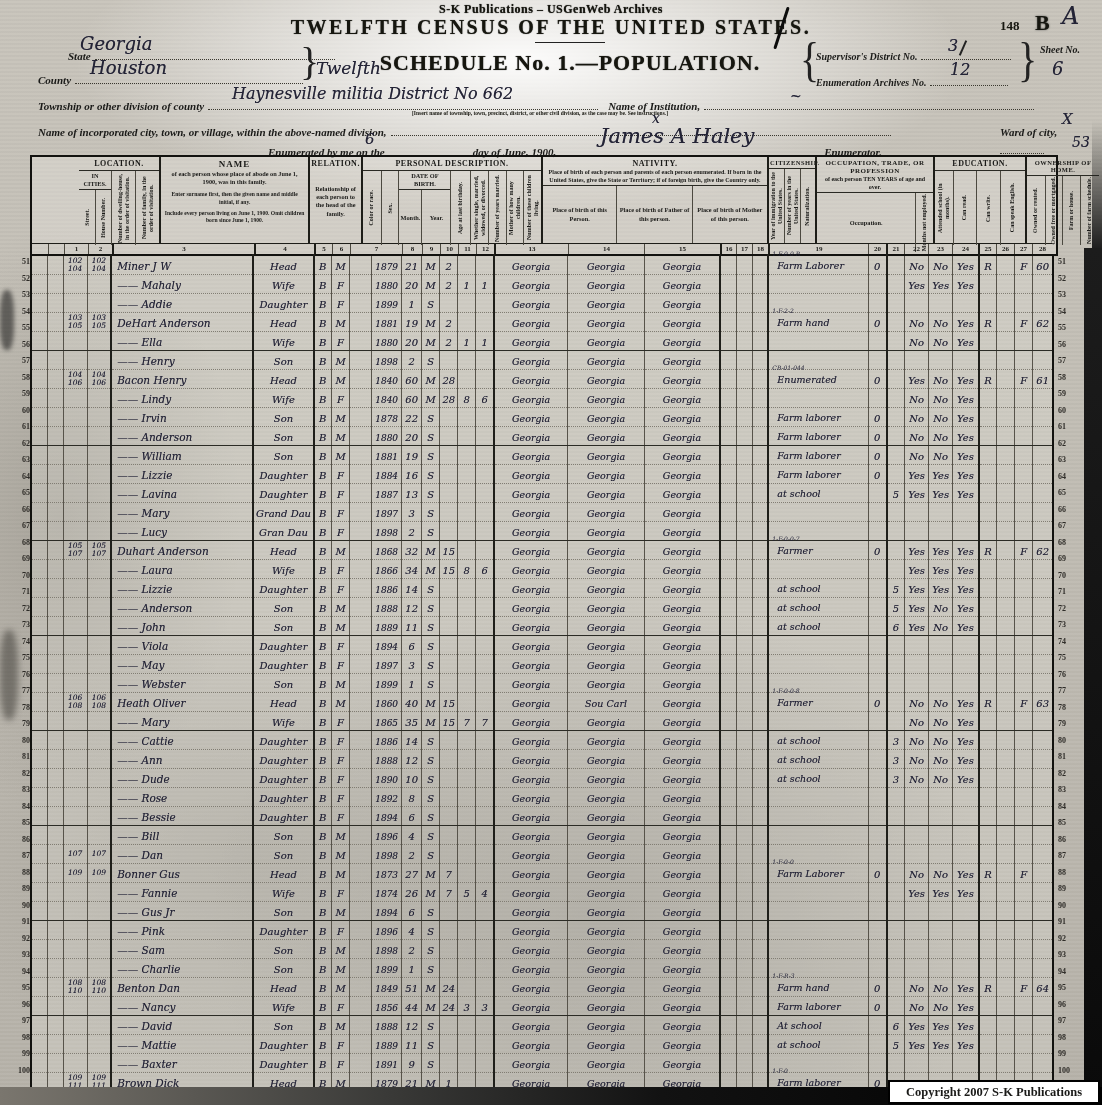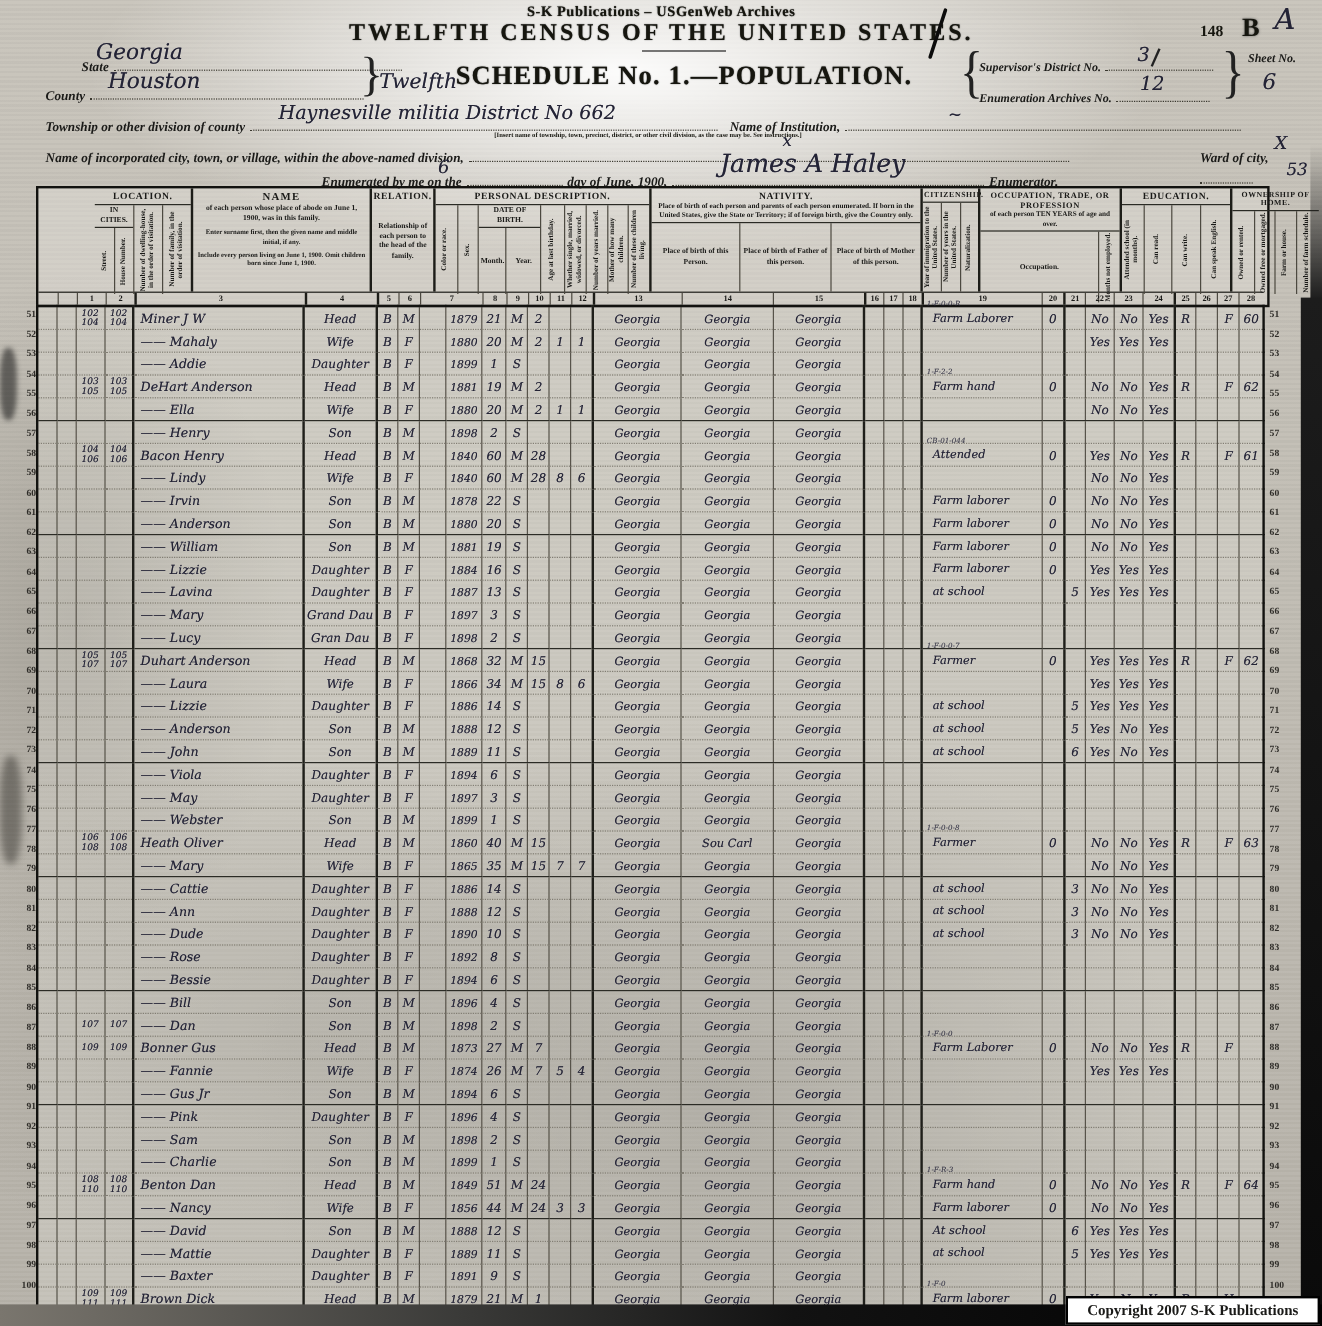--- a/index.html
+++ b/index.html
@@ -611,21 +611,21 @@
         <td class="col-mc"></td>
         <td class="col-cl"></td>
         <td class="col-pb gb"><span class="hw">Georgia</span></td>
         <td class="col-pf"><span class="hw">Georgia</span></td>
         <td class="col-pm"><span class="hw">Georgia</span></td>
         <td class="col-imm gb"></td>
         <td class="col-yus"></td>
         <td class="col-nat"></td>
         <td class="col-occ gb">
           <div class="occ-code hw">CB-01-044</div>
-          <div class="hw occ-text">Attended</div>
+          <div class="hw occ-text">Enumerated</div>
         </td>
         <td class="col-mne"><span class="hw">0</span></td>
         <td class="col-sch gb"></td>
         <td class="col-rd"><span class="hw">Yes</span></td>
         <td class="col-wr"><span class="hw">No</span></td>
         <td class="col-en"><span class="hw">Yes</span></td>
         <td class="col-own gb"><span class="hw">R</span></td>
         <td class="col-fm"></td>
         <td class="col-fh"><span class="hw">F</span></td>
         <td class="col-fs"><span class="hw">61</span></td>

